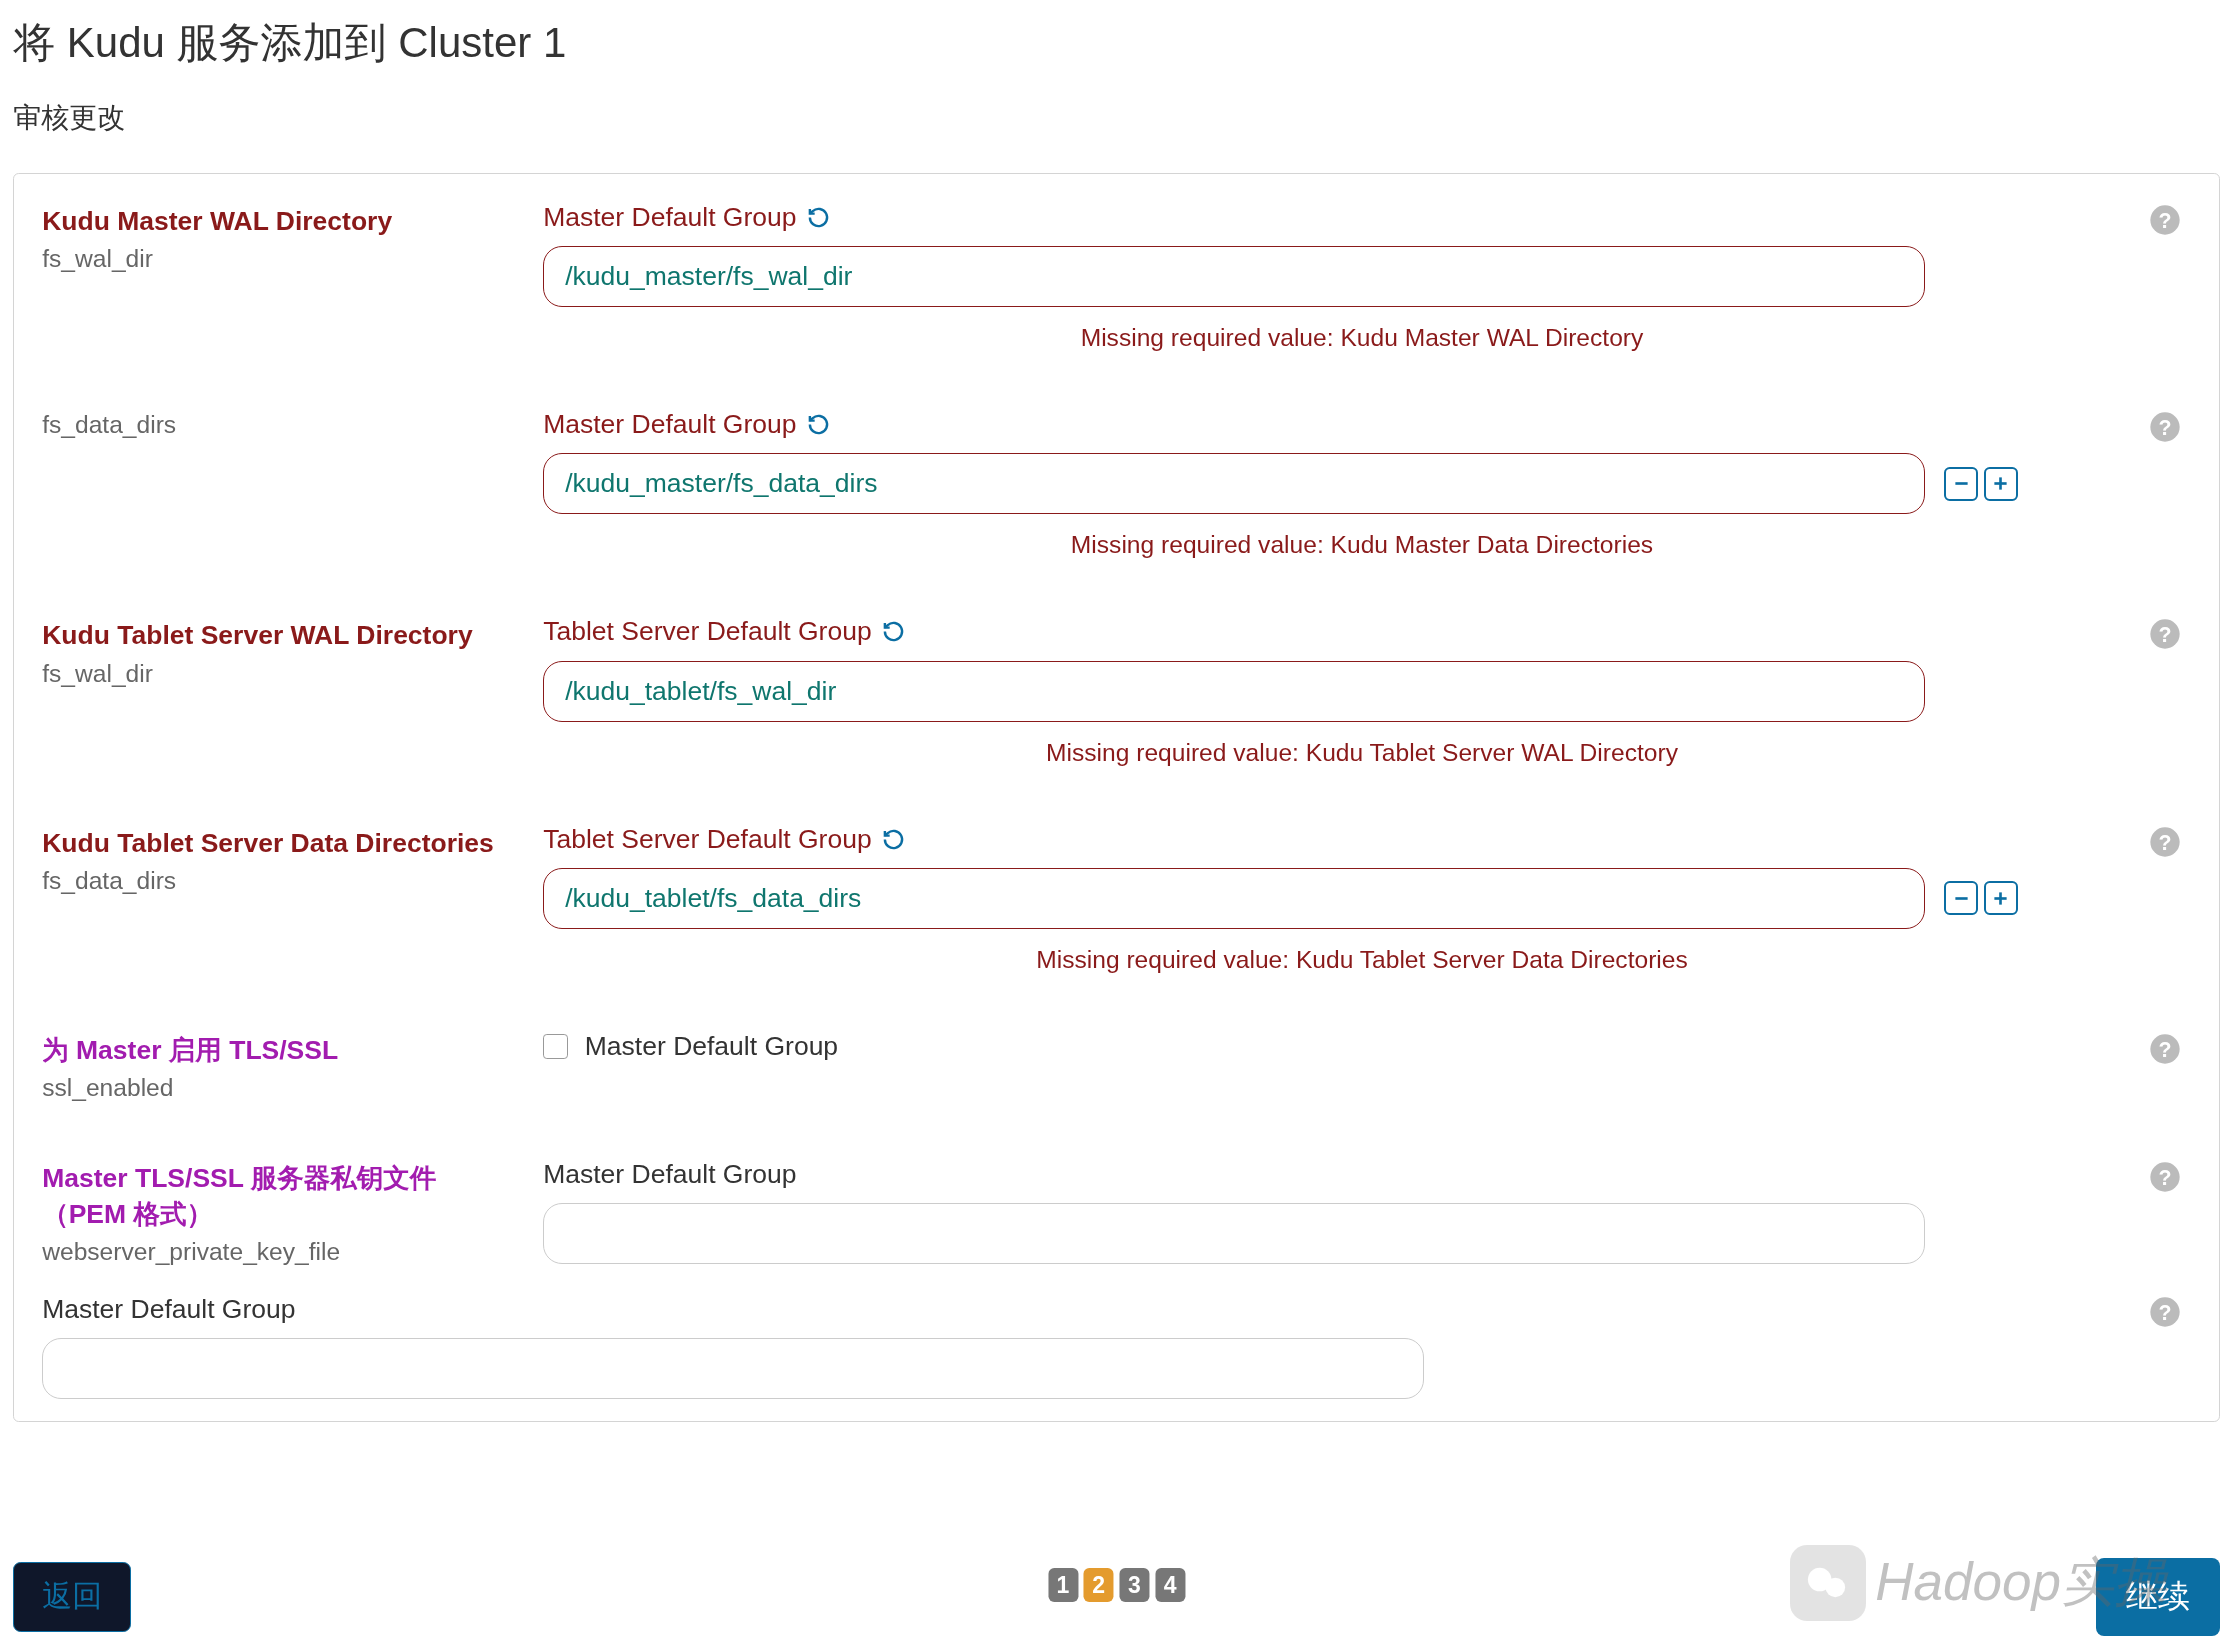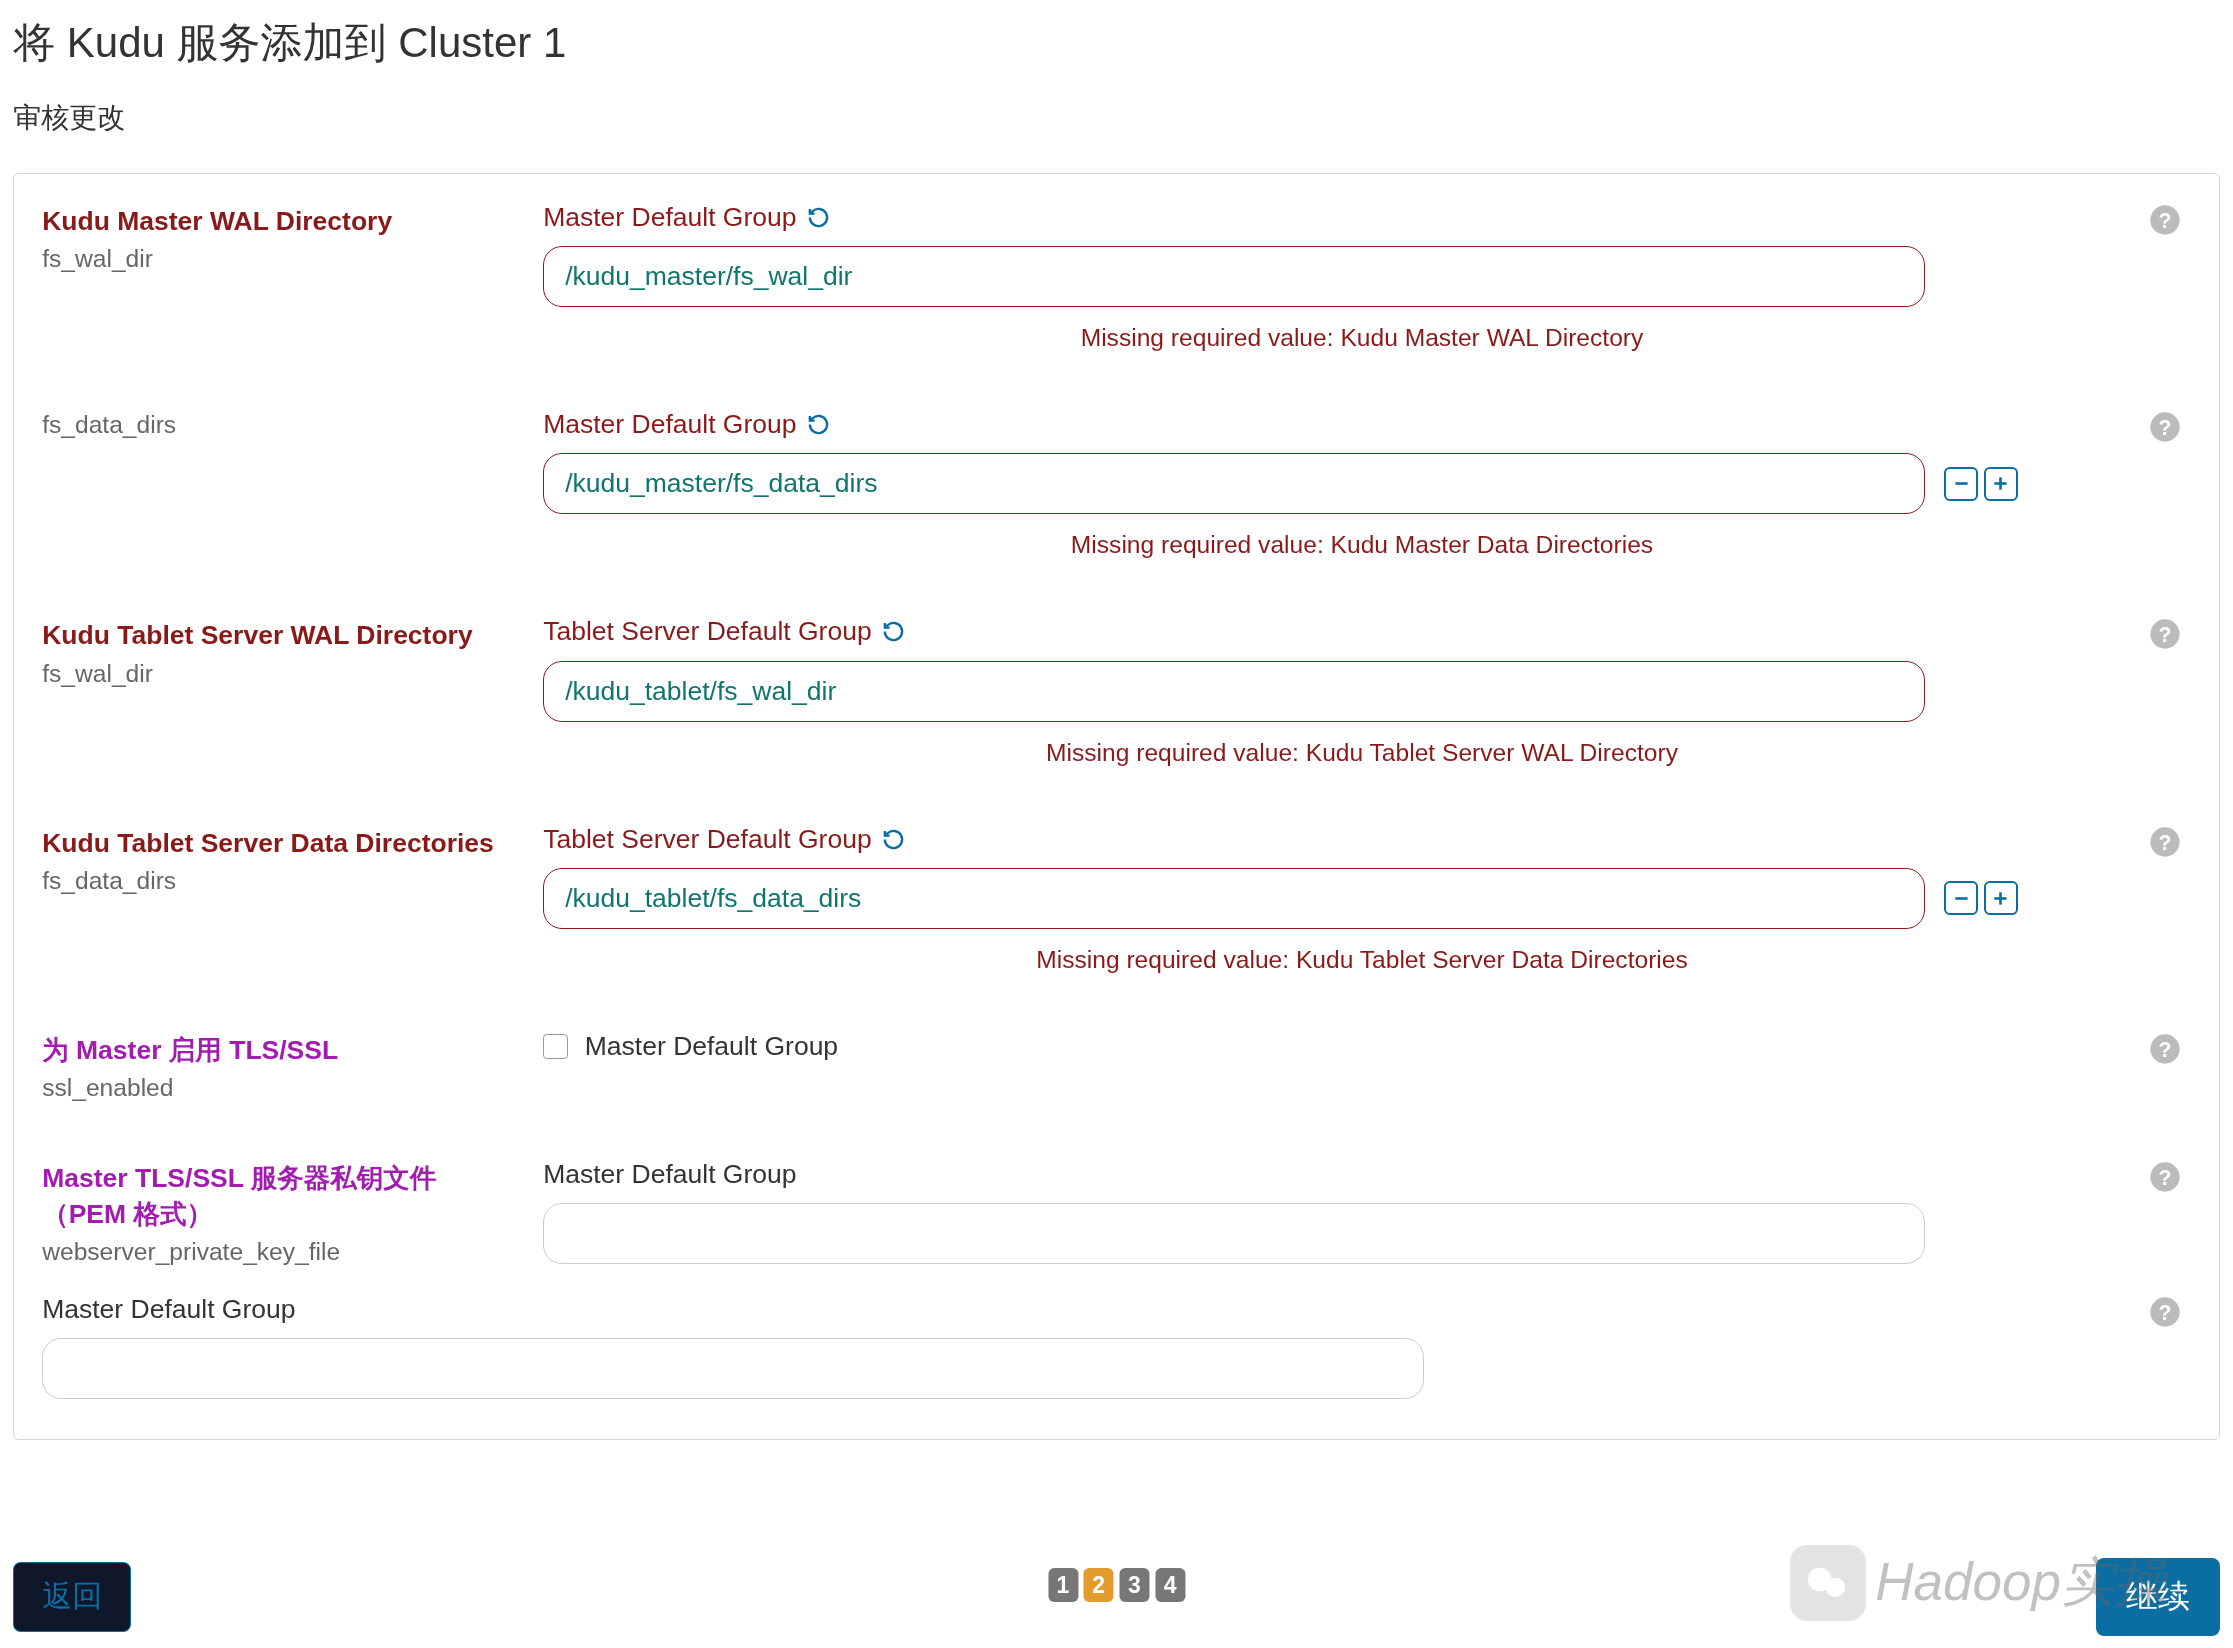--- a/index.html
+++ b/index.html
@@ -20,21 +20,21 @@
     }
     .page-subtitle {
       font-size: 28px;
       font-weight: 400;
       color: #333;
       margin-bottom: 36px;
     }
     .config-panel {
       border: 0.9px solid #d4d4d4;
       border-radius: 5.7px;
-      padding: 28px 38px 40px 28px;
+      padding: 28px 38px 22px 28px;
       position: relative;
     }
     .config-row {
       display: flex;
       gap: 28px;
       margin-bottom: 57px;
       position: relative;
     }
     .config-row.compact { margin-bottom: 28px; }
     .config-label-col {

